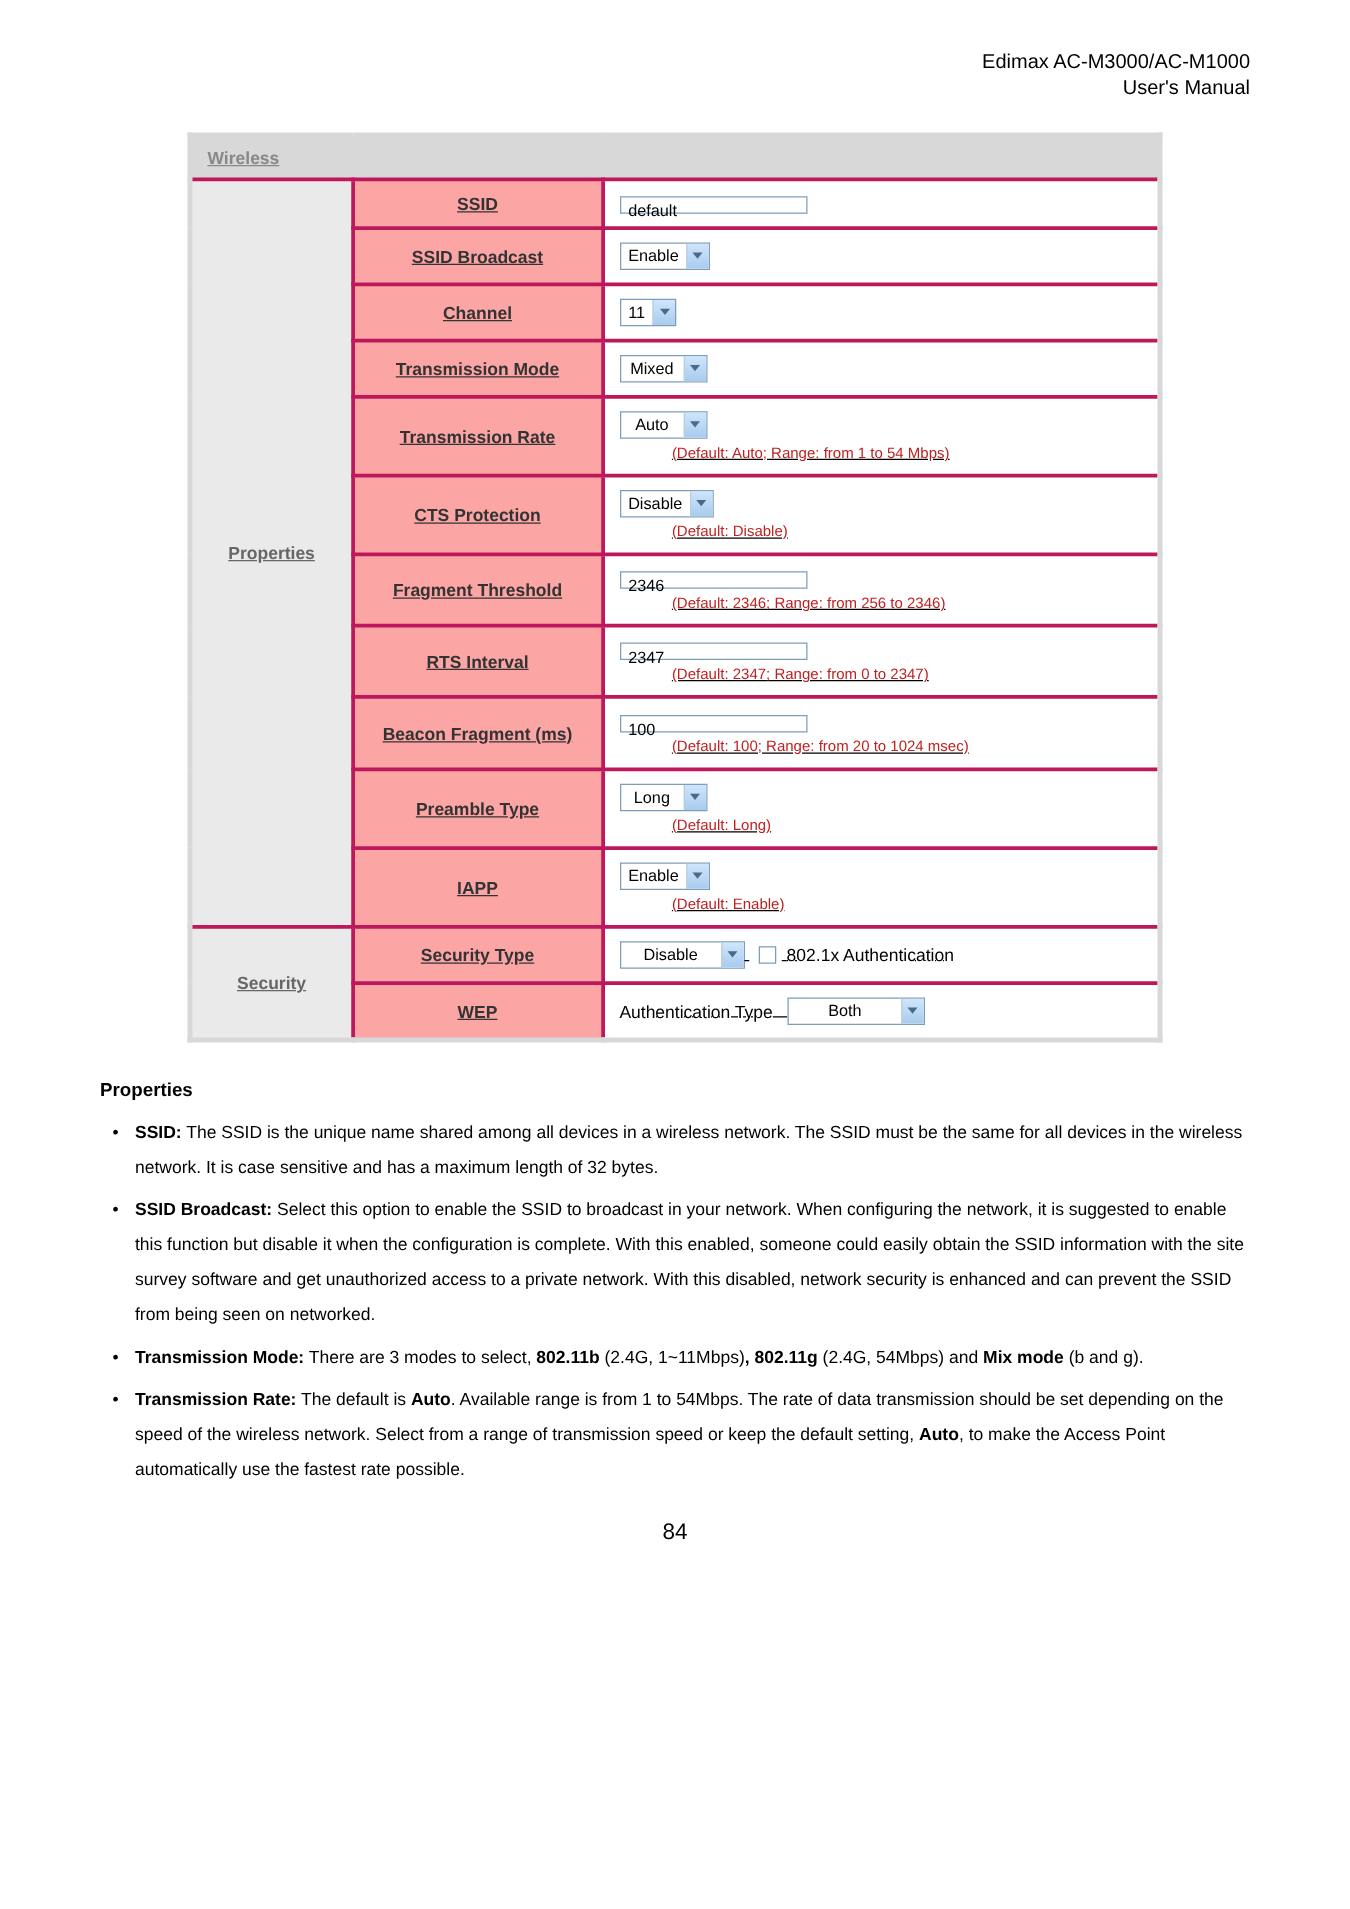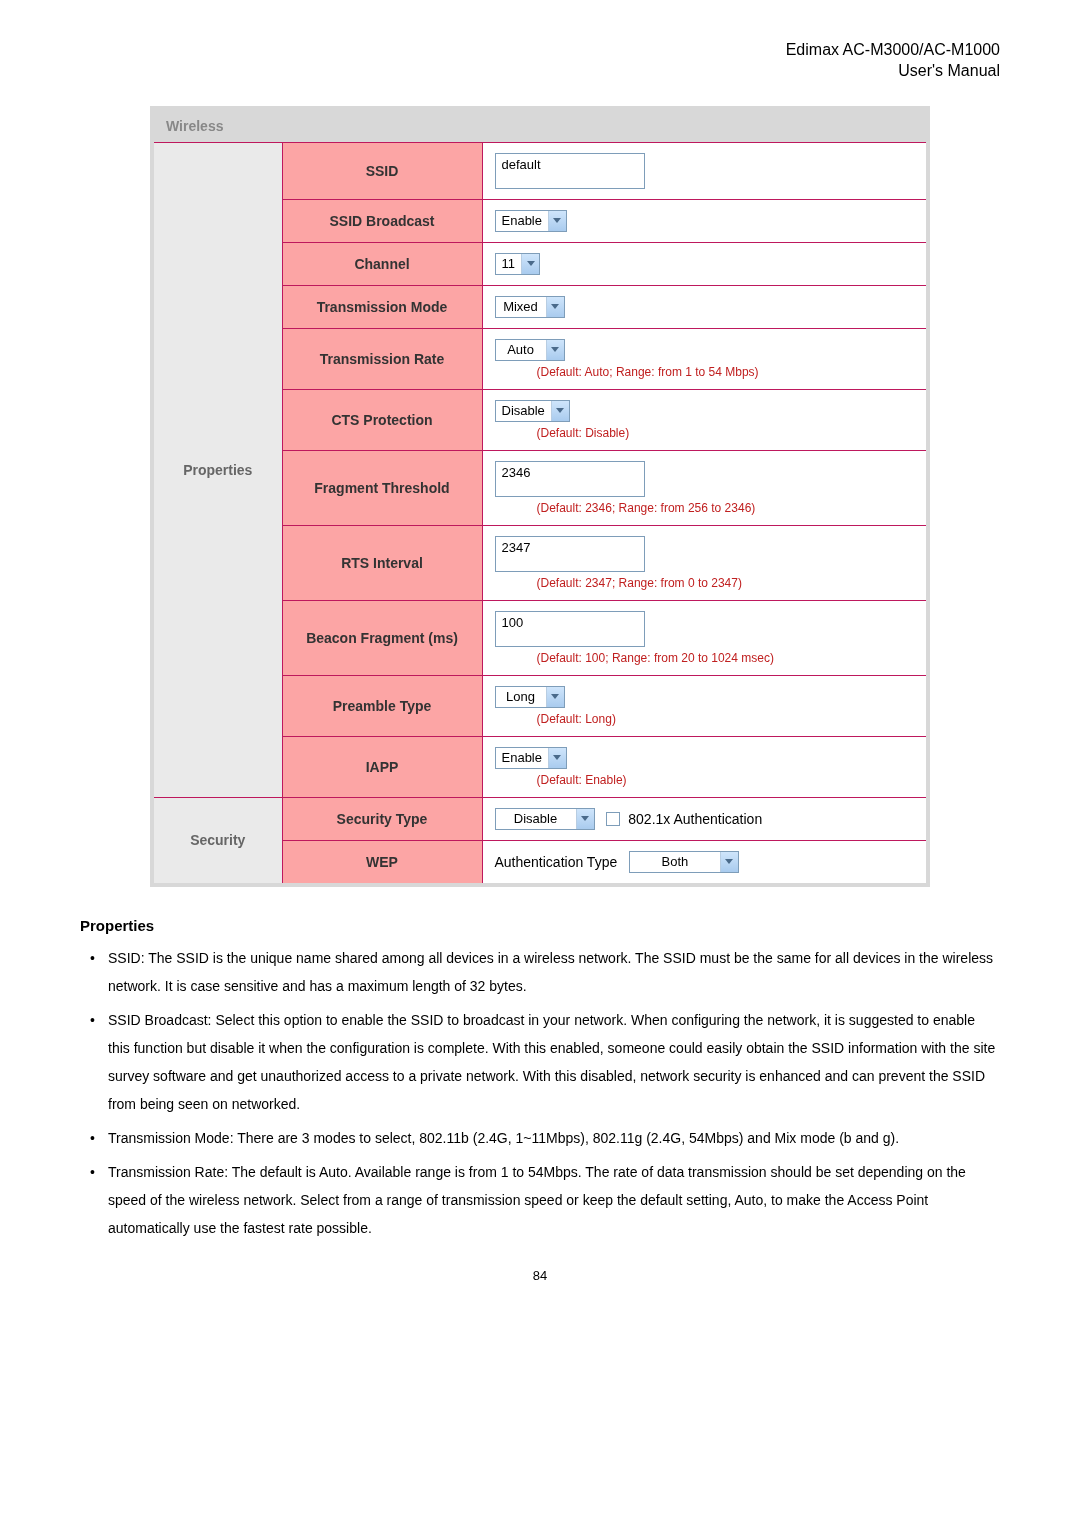--- a/index.html
+++ b/index.html
@@ -18,23 +18,24 @@
     margin-bottom: 24px;
     line-height: 1.3;
   }
   .config-table {
     border-collapse: collapse;
     width: 780px;
     margin: 0 auto 30px auto;
     border: 4px solid #d8d8d8;
   }
   .config-table td {
-    border: 1px solid #be185d;
+    border: 3px solid #be185d;
     padding: 10px 12px;
     vertical-align: middle;
+    text-decoration: underline;
   }
   .section-header td {
     background: #d8d8d8;
     color: #888;
     font-weight: bold;
     padding: 8px 12px;
   }
   .rowhead {
     background: #eaeaea;
     color: #666;
@@ -51,21 +52,21 @@
   }
   .value-cell {
     background: #fff;
   }
   .fake-input {
     display: inline-block;
     border: 1px solid #7e9db9;
     background: #fff;
     padding: 2px 6px;
     min-width: 150px;
-    height: 36px;
+    height: 14px;
     line-height: 18px;
     font-size: 13px;
     color: #000;
     vertical-align: middle;
   }
   .fake-select {
     display: inline-flex;
     align-items: center;
     border: 1px solid #7e9db9;
     background: #fff;
@@ -129,24 +130,24 @@
     margin-bottom: 6px;
   }
   .prose li::before {
     content: "•";
     position: absolute;
     left: 10px;
     top: 0;
   }
   .page-number {
     text-align: center;
-    font-size: 13px;
+    font-size: 18px;
     margin-top: 26px;
   }
-  b { font-weight: normal; }
+  b { font-weight: bold; }
 </style>
 </head>
 <body>
 
 <div class="header-line">
   <span>Edimax AC-M3000/AC-M1000</span><br>
   <span>User's Manual</span>
 </div>
 
 <table class="config-table">

